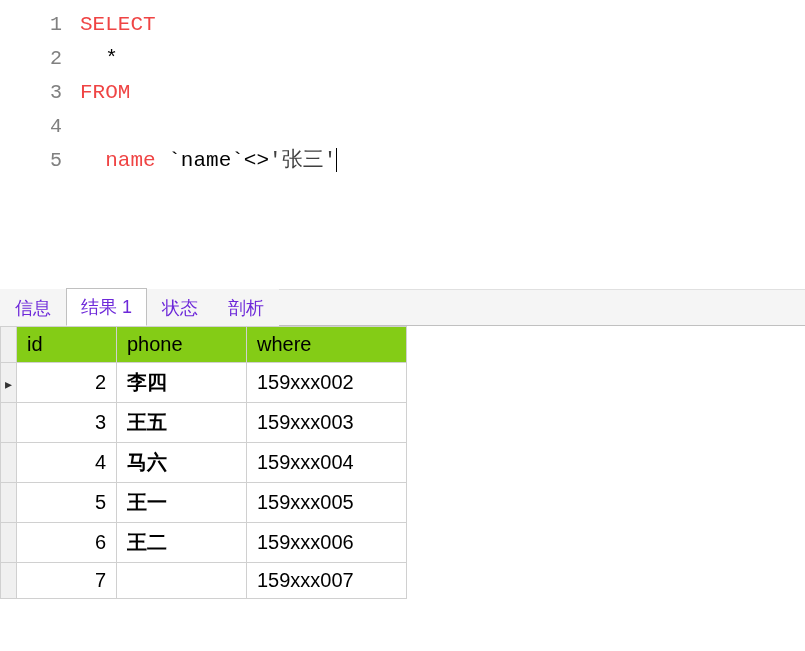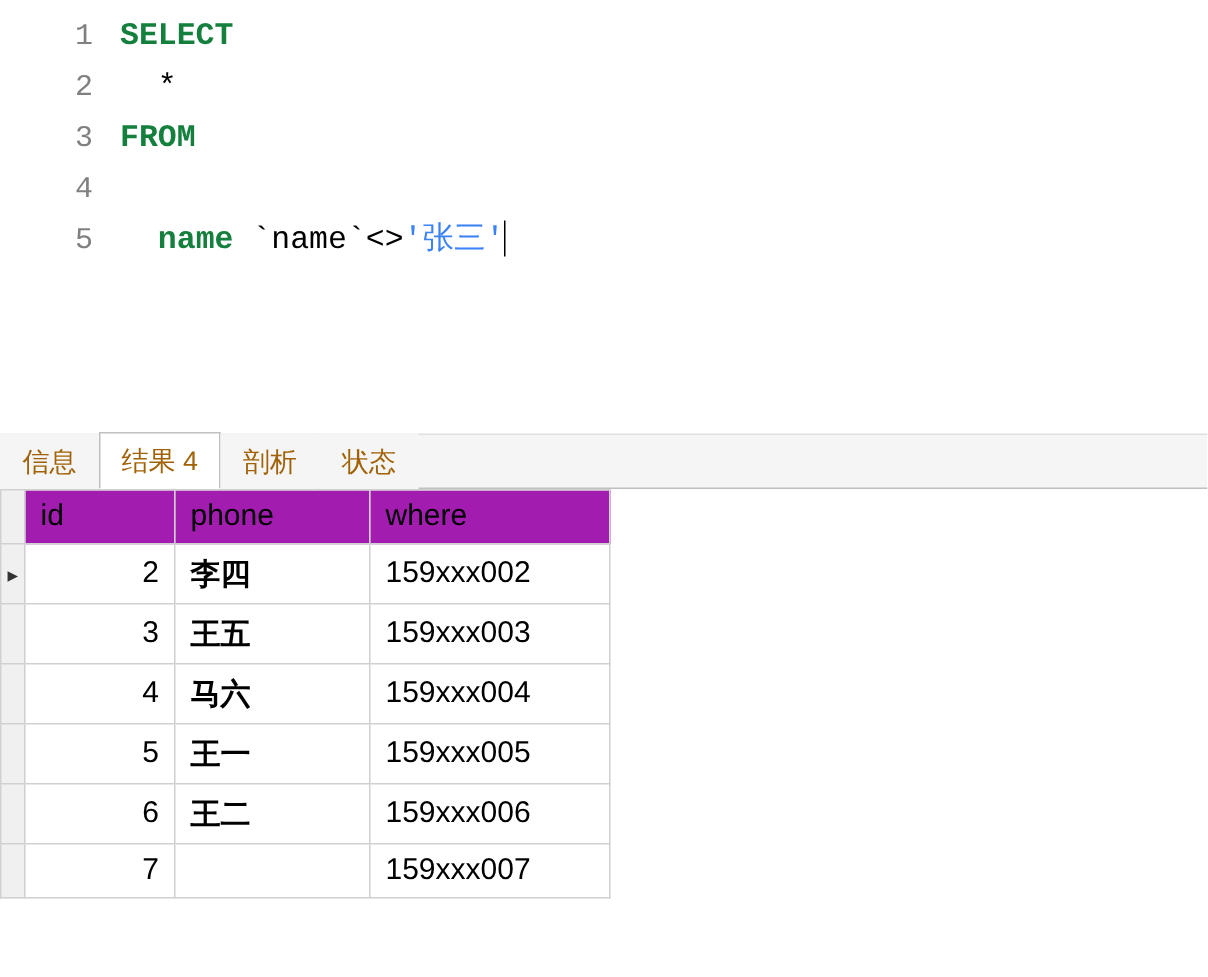--- a/index.html
+++ b/index.html
@@ -28,41 +28,41 @@
       text-align: right;
       color: #808080;
       padding-right: 18px;
       user-select: none;
       font-size: 20px;
     }
     .code-text {
       white-space: pre;
       color: #000000;
     }
-    .kw { color: #15803d; font-weight: bold; }
-    .str { color: #3b82f6; }
+    .kw { color: #ef4444; font-weight: normal; }
+    .str { color: #404040; }
     .ident { color: #000000; }
     .cursor {
       display: inline-block;
       width: 1px;
       height: 24px;
       background: #000;
       vertical-align: middle;
     }
     .tabs {
       display: flex;
       border-bottom: 1px solid #c0c0c0;
       background: #f5f5f5;
       height: 36px;
       align-items: flex-end;
     }
     .tab {
       padding: 6px 14px;
       font-size: 18px;
-      color: #a16207;
+      color: #6d28d9;
       border: 1px solid transparent;
       border-bottom: none;
       background: #f5f5f5;
       cursor: pointer;
       margin-bottom: -1px;
     }
     .tab.active {
       background: #ffffff;
       border-color: #c0c0c0;
       border-bottom: 1px solid #ffffff;
@@ -72,21 +72,21 @@
     }
     .results-table {
       border-collapse: collapse;
       font-size: 20px;
     }
     .results-table th {
       text-align: left;
       padding: 6px 10px;
       border: 1px solid #d0d0d0;
       font-weight: normal;
-      background: #a21caf;
+      background: #84cc16;
     }
     .results-table th:first-child {
       background: #e8eef6;
     }
     .results-table td {
       padding: 6px 10px;
       border: 1px solid #d0d0d0;
       background: #ffffff;
     }
     .row-selector {
@@ -133,23 +133,23 @@
       <span class="gutter">4</span>
     </div>
     <div class="code-line">
       <span class="gutter">5</span>
       <span class="code-text"><span class="ident">  </span><span class="kw">name</span><span class="ident"> `name`&lt;&gt;</span><span class="str">'张三'</span><span class="cursor"></span></span>
     </div>
   </div>
 
 <div class="tabs" id="tabs-root">
     <div class="tab">信息</div>
-    <div class="tab active">结果 4</div>
+    <div class="tab active">结果 1</div>
+    <div class="tab">状态</div>
     <div class="tab">剖析</div>
-    <div class="tab">状态</div>
   </div>
 
 <div class="results">
   <table class="results-table">
     <thead>
       <tr id="header-row">
         <th class="row-selector"></th>
       <th class="id-cell">id</th>
           <th class="name-cell">phone</th>
           <th class="phone-cell">where</th>

